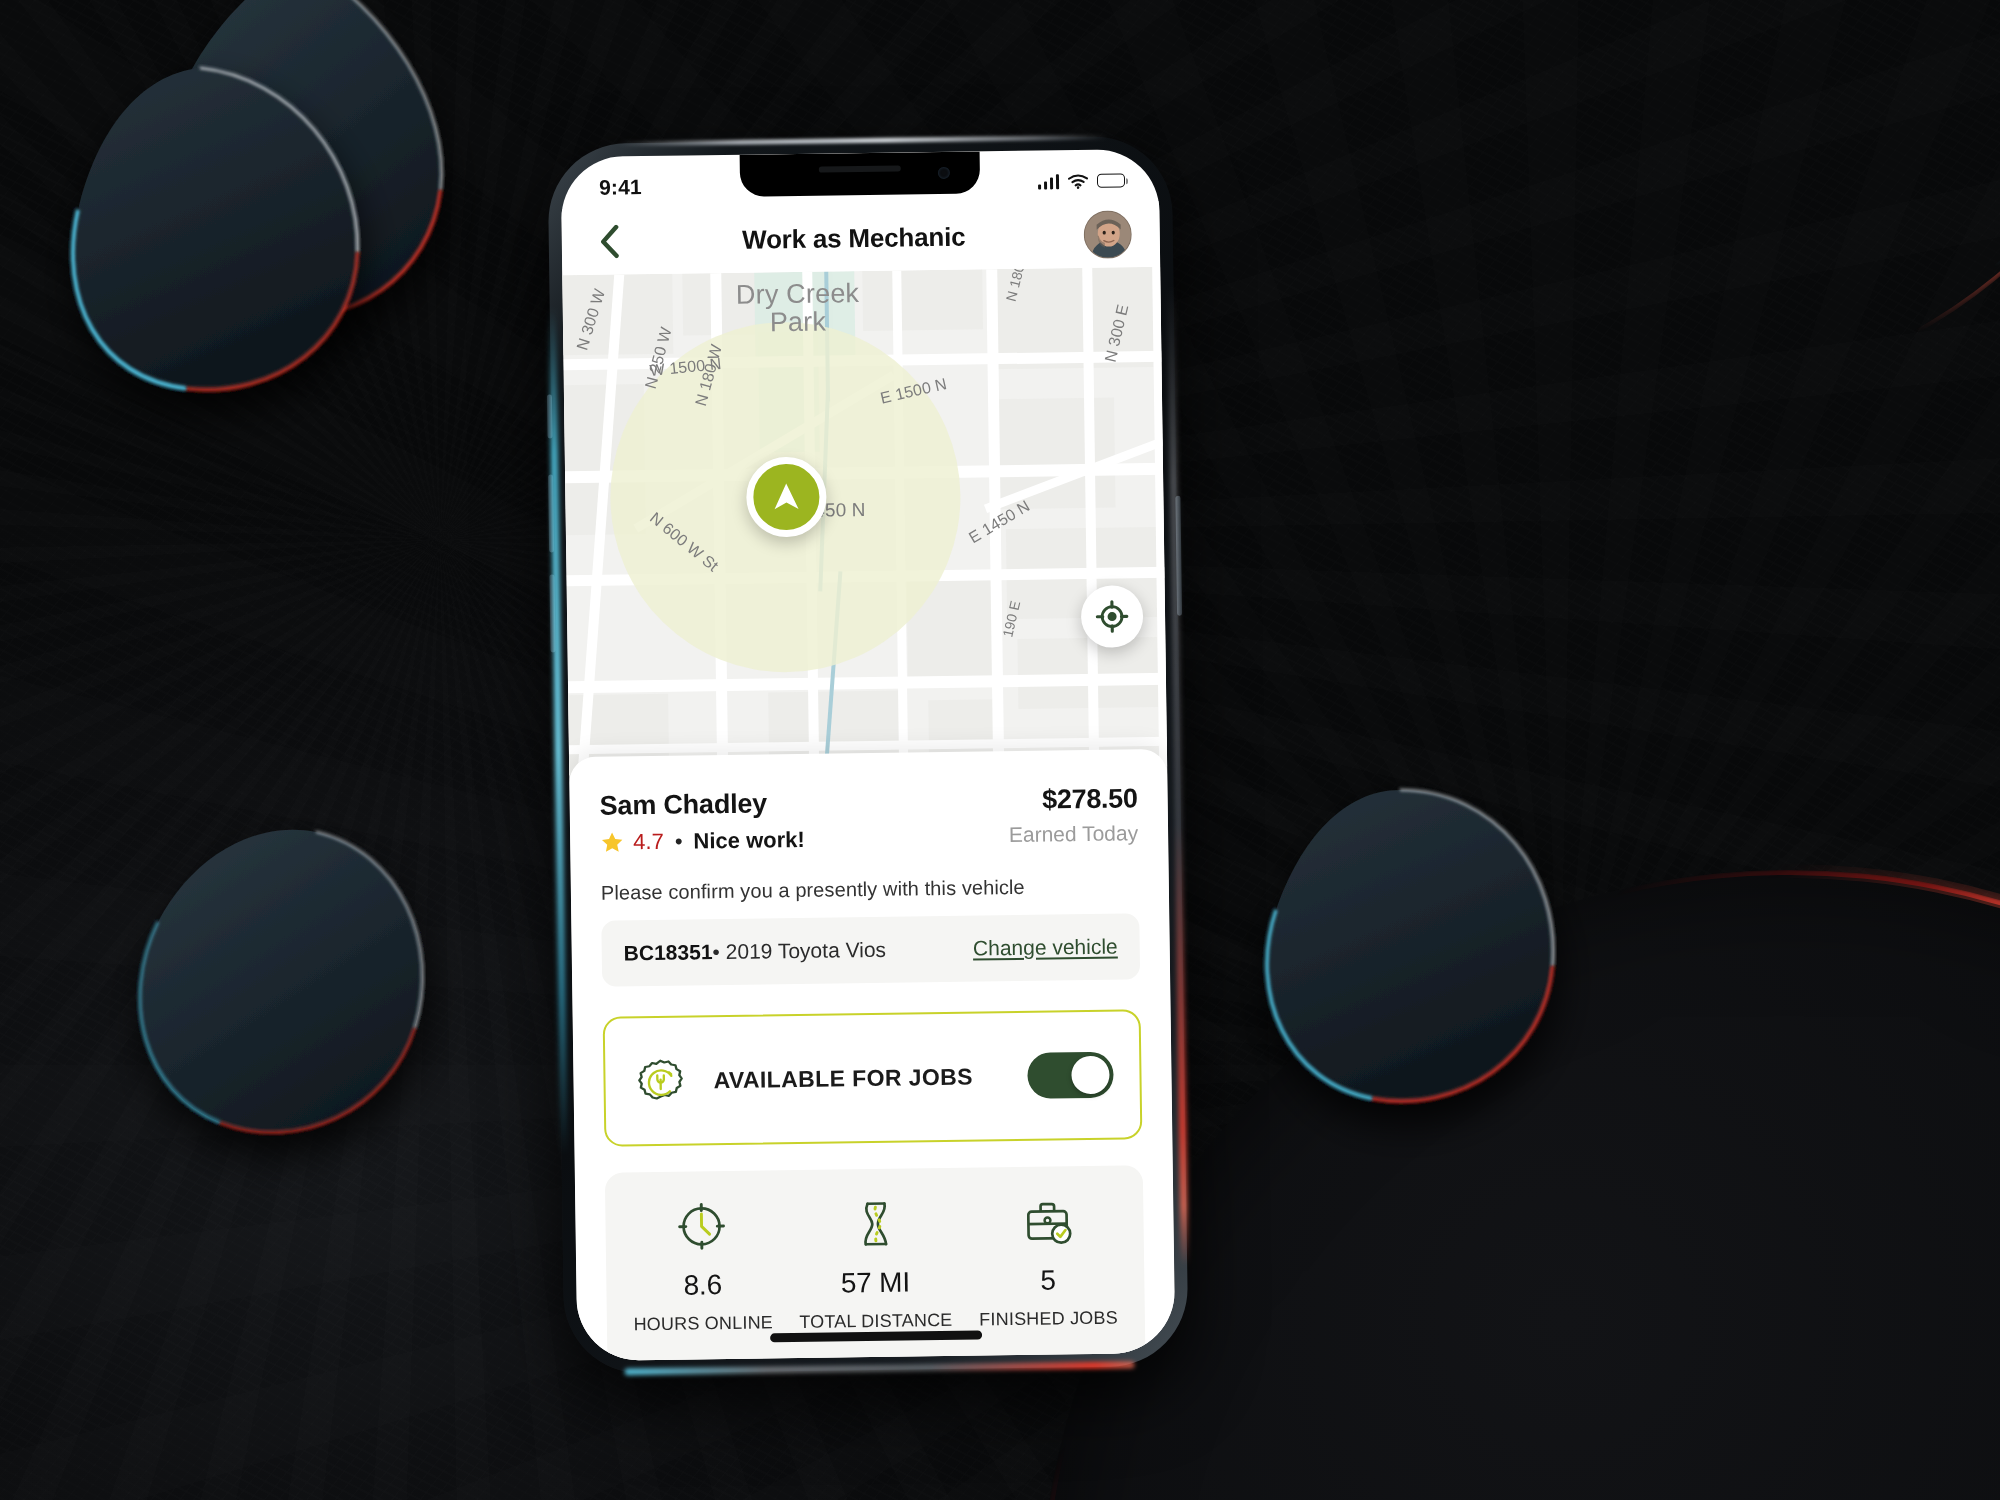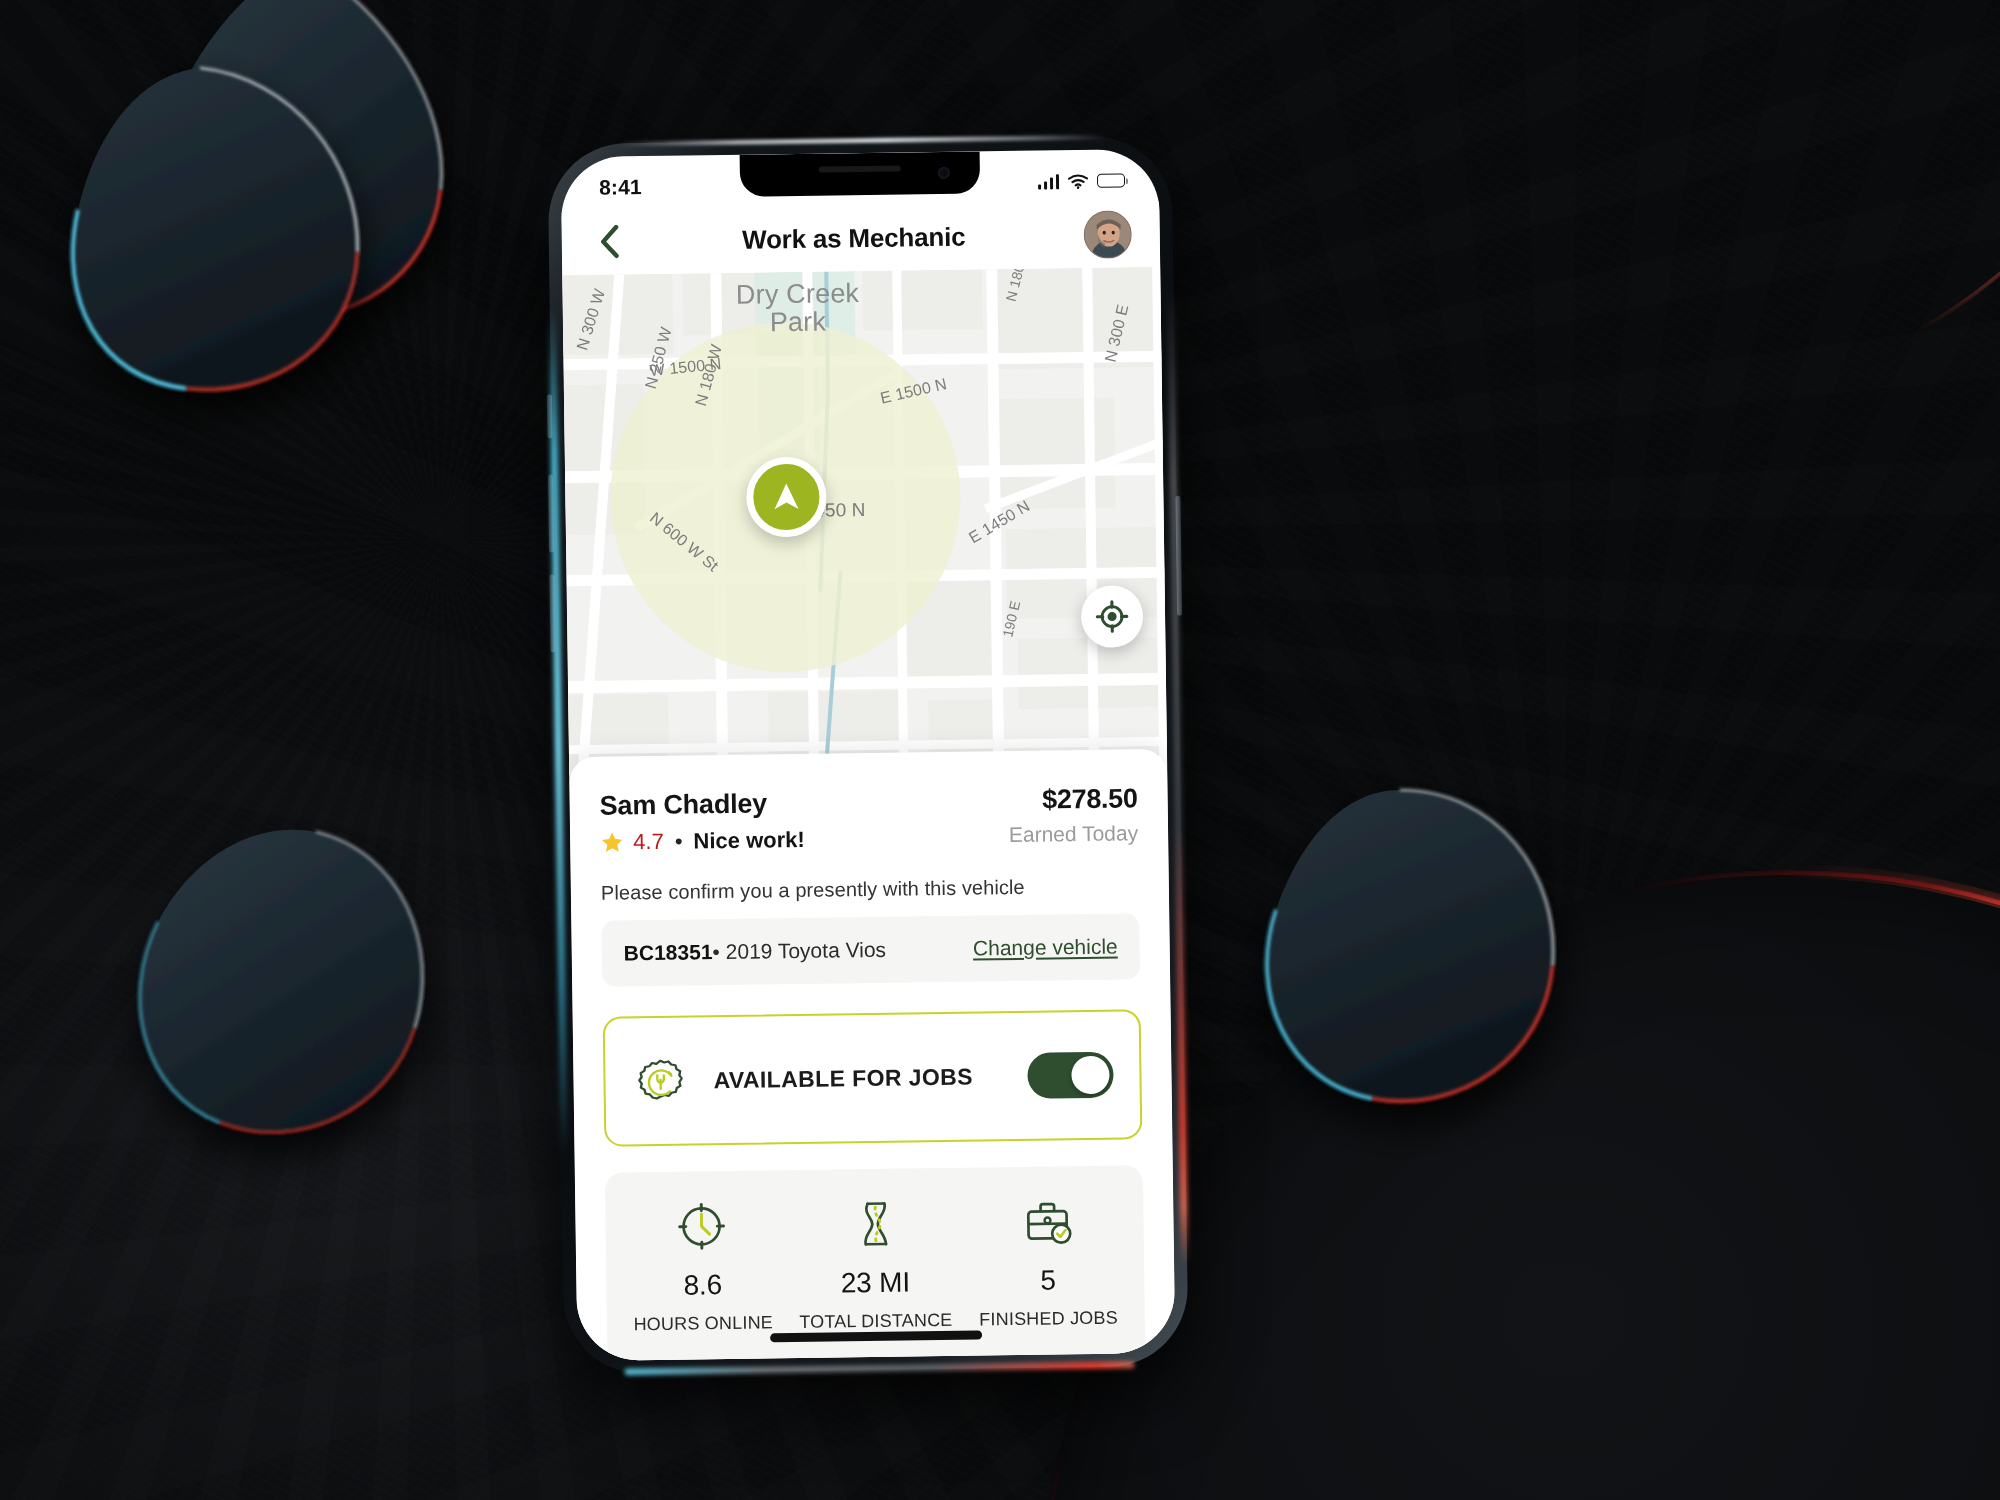--- a/index.html
+++ b/index.html
@@ -476,21 +476,21 @@
               <path d="M12 18 Q24 6 36 18 L36 13 Q24 3 12 13 Z" fill="#6b6157"></path>
               <ellipse cx="19.5" cy="21" rx="1.6" ry="1.9" fill="#2b2119"></ellipse>
               <ellipse cx="28.5" cy="21" rx="1.6" ry="1.9" fill="#2b2119"></ellipse>
               <path d="M19 29 Q24 32 29 29" fill="none" stroke="#8d6550" stroke-width="1.4" stroke-linecap="round"></path>
               <path d="M13 24 Q13 34 20 36 L20 31 Q15 30 14 24 Z" fill="#6d6258" opacity=".55"></path>
             </svg>
           </div>
         </div>
 
         <div id="statusbar">
-          <div id="status-time">8:41</div>
+          <div id="status-time">9:41</div>
           <div id="status-icons">
             <span class="bars">
               <i></i>
                 <i></i>
                 <i></i>
                 <i></i>
             </span>
             <svg width="20" height="15" viewBox="0 0 20 15">
               <path d="M1 4.6 Q10 -1.6 19 4.6" fill="none" stroke="#111" stroke-width="2.1" stroke-linecap="round"></path>
               <path d="M4.4 8 Q10 4.1 15.6 8" fill="none" stroke="#111" stroke-width="2.1" stroke-linecap="round"></path>
@@ -573,21 +573,21 @@
             <div class="stat">
               <div class="stat-ico">
                 <svg width="54" height="54" viewBox="0 0 48 48">
                   <path d="M16 42 C 14 34 22 30 22 24 C 22 18 14 15 18 6" fill="none" stroke="#2f4d2f" stroke-width="2.4" stroke-linecap="round"></path>
                   <path d="M34 42 C 33 33 27 30 27 24 C 27 17 35 14 33 6" fill="none" stroke="#2f4d2f" stroke-width="2.4" stroke-linecap="round"></path>
                   <path d="M16 42 L34 42" stroke="#2f4d2f" stroke-width="2.2" stroke-linecap="round"></path>
                   <path d="M18 6 L33 6" stroke="#2f4d2f" stroke-width="2.2" stroke-linecap="round"></path>
                   <path d="M25 39 C 24 32 29 29 29 24 C 29 19 23 15 25 9" fill="none" stroke="#b9cc1f" stroke-width="2.6" stroke-linecap="round" stroke-dasharray="1.5 4.5"></path>
                 </svg>
               </div>
-              <div class="stat-val">23 MI</div>
+              <div class="stat-val">57 MI</div>
               <div class="stat-lbl">TOTAL DISTANCE</div>
             </div>
 
             <div class="stat">
               <div class="stat-ico">
                 <svg width="54" height="54" viewBox="0 0 48 48">
                   <rect x="7" y="15" width="34" height="24" rx="3" fill="none" stroke="#2f4d2f" stroke-width="2.4"></rect>
                   <path d="M18 15 L18 10.5 a2 2 0 0 1 2 -2 l8 0 a2 2 0 0 1 2 2 L30 15" fill="none" stroke="#2f4d2f" stroke-width="2.4" stroke-linejoin="round"></path>
                   <line x1="7" y1="26" x2="41" y2="26" stroke="#2f4d2f" stroke-width="2.4"></line>
                   <circle cx="24" cy="23" r="2.6" fill="none" stroke="#2f4d2f" stroke-width="2.2"></circle>

